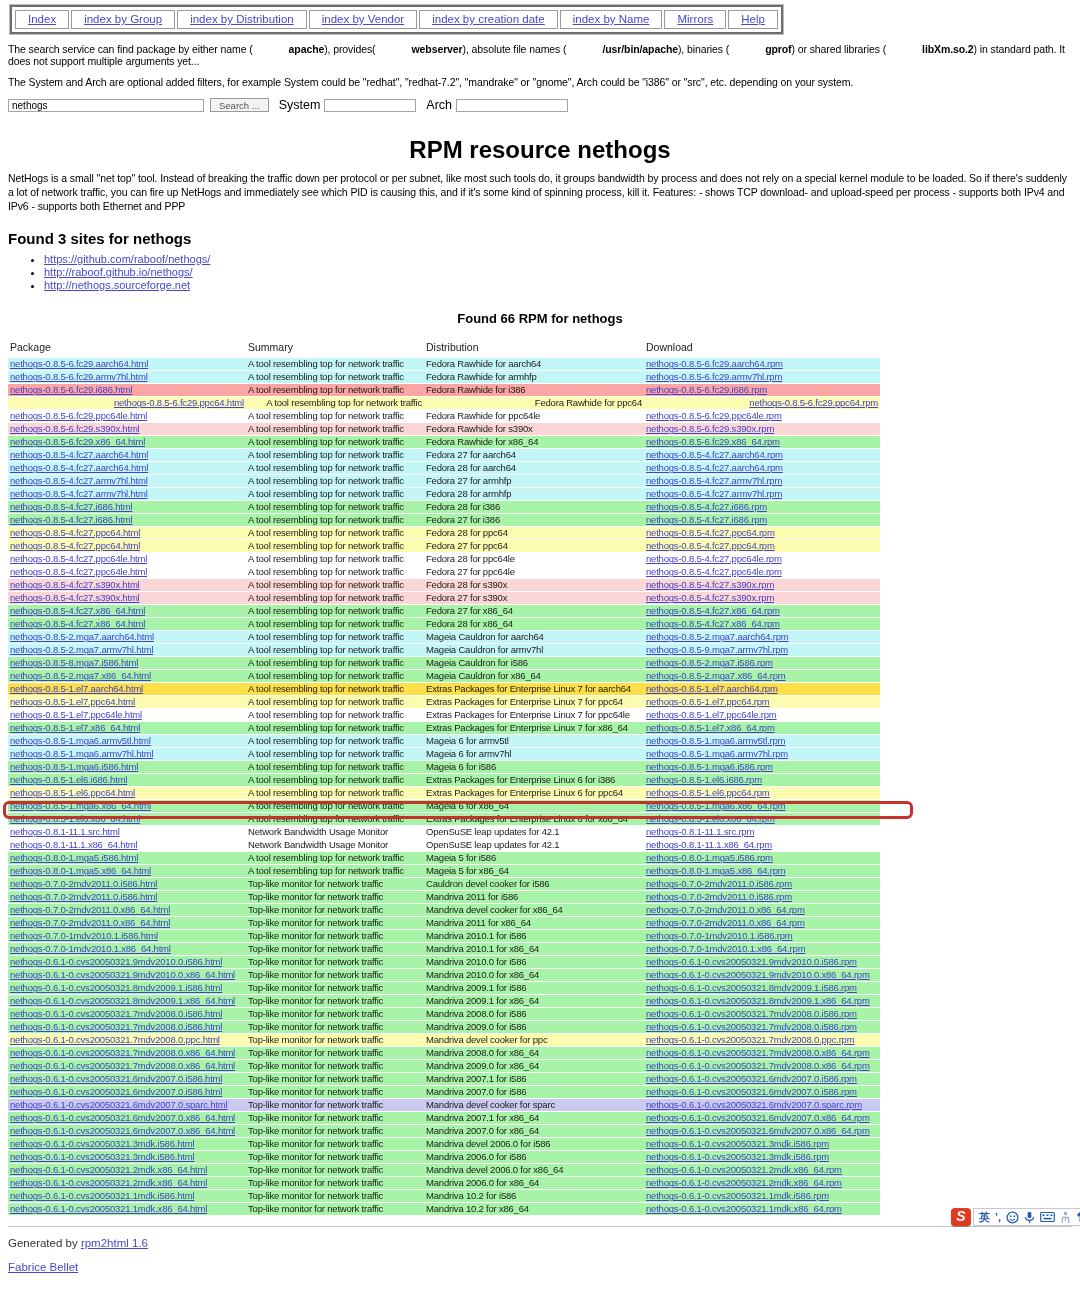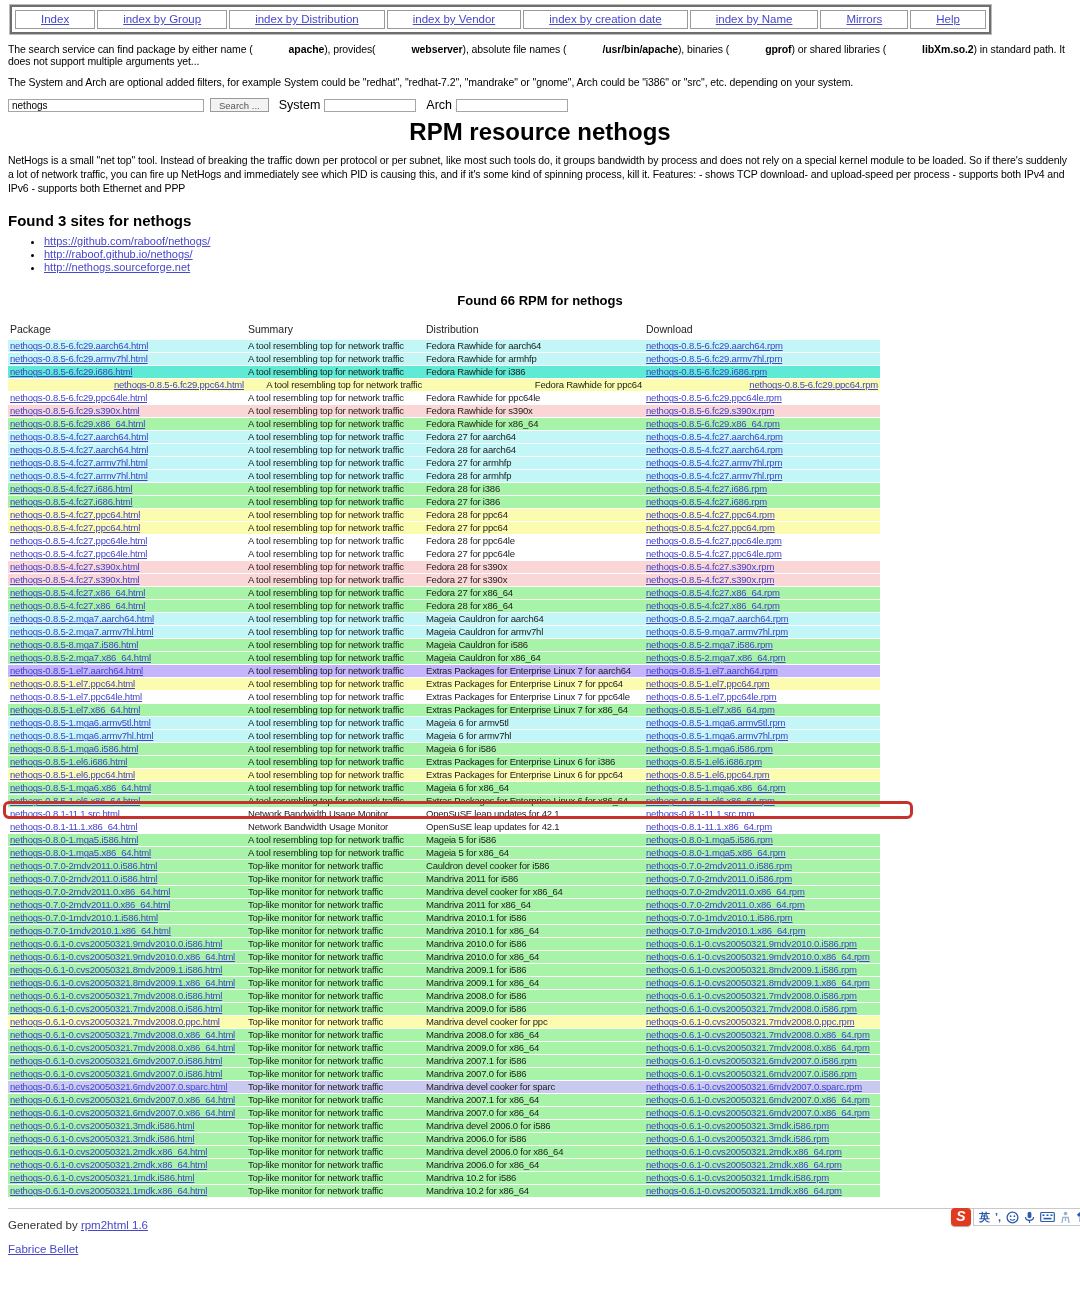--- a/index.html
+++ b/index.html
@@ -8,34 +8,34 @@
     width:1080px; height:1298px; position:relative; overflow:hidden;
     background:#fff; color:#000;
     font-family:"Liberation Sans","DejaVu Sans",sans-serif; font-size:11px;
   }
   a { color:#4747cc; text-decoration:underline; cursor:pointer; }
   .content { padding:0 8px; }
 
   
   .navbox { display:inline-block; border:2px solid #6e6e6e; outline:1px solid #bcbcbc; margin:5px 0 0 2px; padding:2px; background:#fff; }
   .navrow { display:flex; }
-  .navcell { border:1px solid #9a9a9a; margin:1px; padding:2px 25px 3px; font-size:11.5px; white-space:nowrap; }
+  .navcell { border:1px solid #9a9a9a; margin:1px; padding:2px 12px 3px; font-size:11.5px; white-space:nowrap; }
 
   .intro { margin:9px 0 0; font-size:10.5px; letter-spacing:-0.1px; }
   .intro b { font-weight:bold;padding-left:36px; }
 
   .searchrow { margin:10px 0 0; display:flex; align-items:center; }
   .searchrow input[type=text] { border:1px solid #a5a5a5; height:13px; font-size:10px; padding:0 3px; font-family:inherit; }
   .q-input { width:196px; }
   .sys-input { width:92px; }
   .arch-input { width:112px; }
   .search-btn { margin-left:6px; border:1px solid #9a9a9a; background:#f3f3f3; color:#555; font-size:9.5px; padding:1px 8px; height:14px; line-height:11px; font-family:inherit; }
   .frm-label { font-size:12.5px; margin:0 4px 0 10px; }
 
-  h1.title { text-align:center; font-size:24px; margin:6px 0 6px; font-weight:bold; }
+  h1.title { text-align:center; font-size:24px; margin:24px 0 6px; font-weight:bold; }
   .desc { margin:8px 0 0; font-size:10.5px; line-height:1.33; letter-spacing:-0.1px; }
 
   h2.sites-h { font-size:15px; font-weight:bold; margin:16px 0 4px; }
   ul.sites { margin:6px 0 0 22px; padding:0 0 0 14px; }
   ul.sites li { margin:1px 0; font-size:11px; }
 
   h3.results-h { text-align:center; font-size:13px; font-weight:bold; margin:20px 0 12px; }
 
   table.rpm { border-collapse:separate; border-spacing:0 1px; table-layout:fixed; width:872px; margin:0; }
   table.rpm th { text-align:left; font-weight:normal; font-size:10.5px; color:#222; padding:2px 2px 4px; }
@@ -122,21 +122,21 @@
           <td class="cell-plain">A tool resembling top for network traffic</td>
           <td class="cell-plain">Fedora Rawhide for aarch64</td>
           <td><a>nethogs-0.8.5-6.fc29.aarch64.rpm</a></td>
         </tr>
         <tr style="background: rgb(195, 246, 246);">
           <td><a>nethogs-0.8.5-6.fc29.armv7hl.html</a></td>
           <td class="cell-plain">A tool resembling top for network traffic</td>
           <td class="cell-plain">Fedora Rawhide for armhfp</td>
           <td><a>nethogs-0.8.5-6.fc29.armv7hl.rpm</a></td>
         </tr>
-        <tr style="background: #5eead4; padding-left: 32px;">
+        <tr style="background: #fca5a5; padding-left: 32px;">
           <td><a>nethogs-0.8.5-6.fc29.i686.html</a></td>
           <td class="cell-plain">A tool resembling top for network traffic</td>
           <td class="cell-plain">Fedora Rawhide for i386</td>
           <td><a>nethogs-0.8.5-6.fc29.i686.rpm</a></td>
         </tr>
         <tr style="background: rgb(252, 252, 177); text-align: right;">
           <td><a>nethogs-0.8.5-6.fc29.ppc64.html</a></td>
           <td class="cell-plain">A tool resembling top for network traffic</td>
           <td class="cell-plain">Fedora Rawhide for ppc64</td>
           <td><a>nethogs-0.8.5-6.fc29.ppc64.rpm</a></td>
@@ -260,21 +260,21 @@
           <td class="cell-plain">A tool resembling top for network traffic</td>
           <td class="cell-plain">Mageia Cauldron for i586</td>
           <td><a>nethogs-0.8.5-2.mga7.i586.rpm</a></td>
         </tr>
         <tr style="background: rgb(167, 243, 167);">
           <td><a>nethogs-0.8.5-2.mga7.x86_64.html</a></td>
           <td class="cell-plain">A tool resembling top for network traffic</td>
           <td class="cell-plain">Mageia Cauldron for x86_64</td>
           <td><a>nethogs-0.8.5-2.mga7.x86_64.rpm</a></td>
         </tr>
-        <tr style="background: #c4b5fd; border-radius: 6px;">
+        <tr style="background: #fde047; border-radius: 6px;">
           <td><a>nethogs-0.8.5-1.el7.aarch64.html</a></td>
           <td class="cell-plain">A tool resembling top for network traffic</td>
           <td class="cell-plain">Extras Packages for Enterprise Linux 7 for aarch64</td>
           <td><a>nethogs-0.8.5-1.el7.aarch64.rpm</a></td>
         </tr>
         <tr style="background: rgb(252, 252, 177);">
           <td><a>nethogs-0.8.5-1.el7.ppc64.html</a></td>
           <td class="cell-plain">A tool resembling top for network traffic</td>
           <td class="cell-plain">Extras Packages for Enterprise Linux 7 for ppc64</td>
           <td><a>nethogs-0.8.5-1.el7.ppc64.rpm</a></td>

